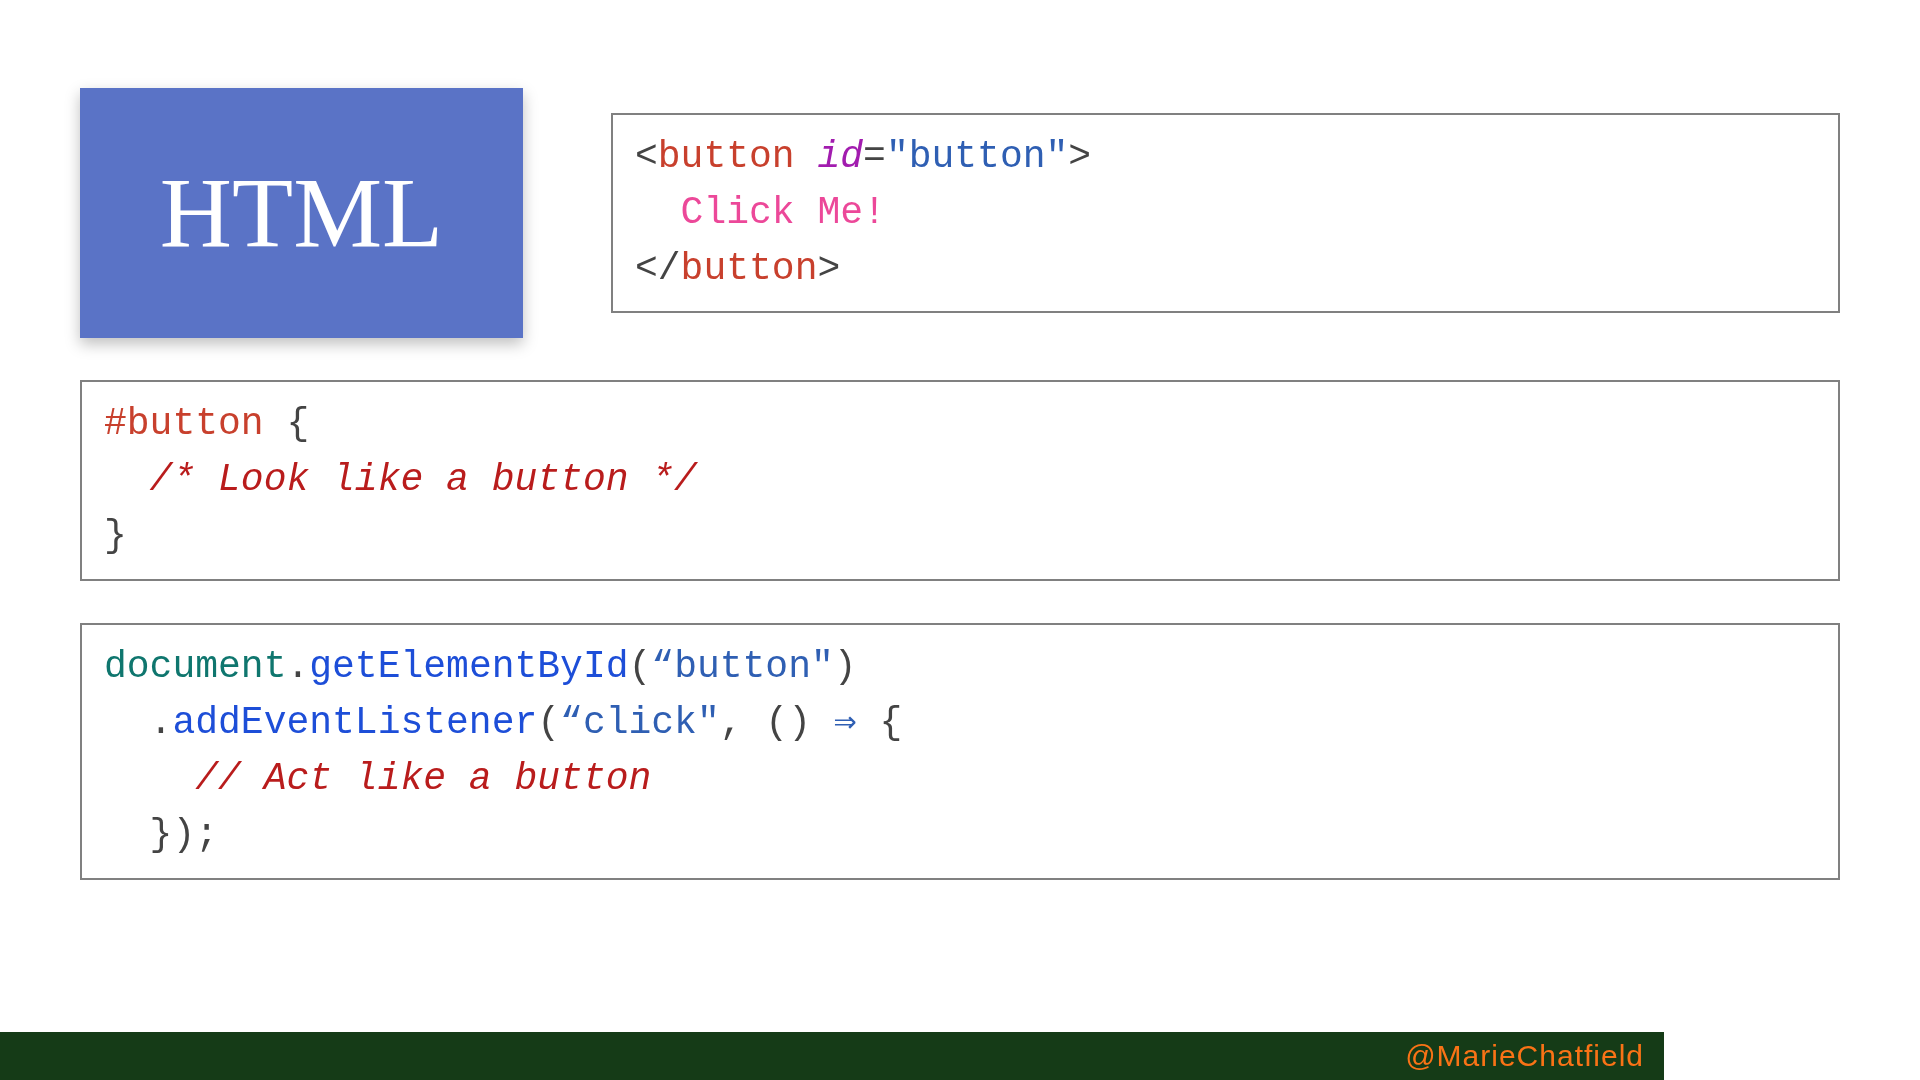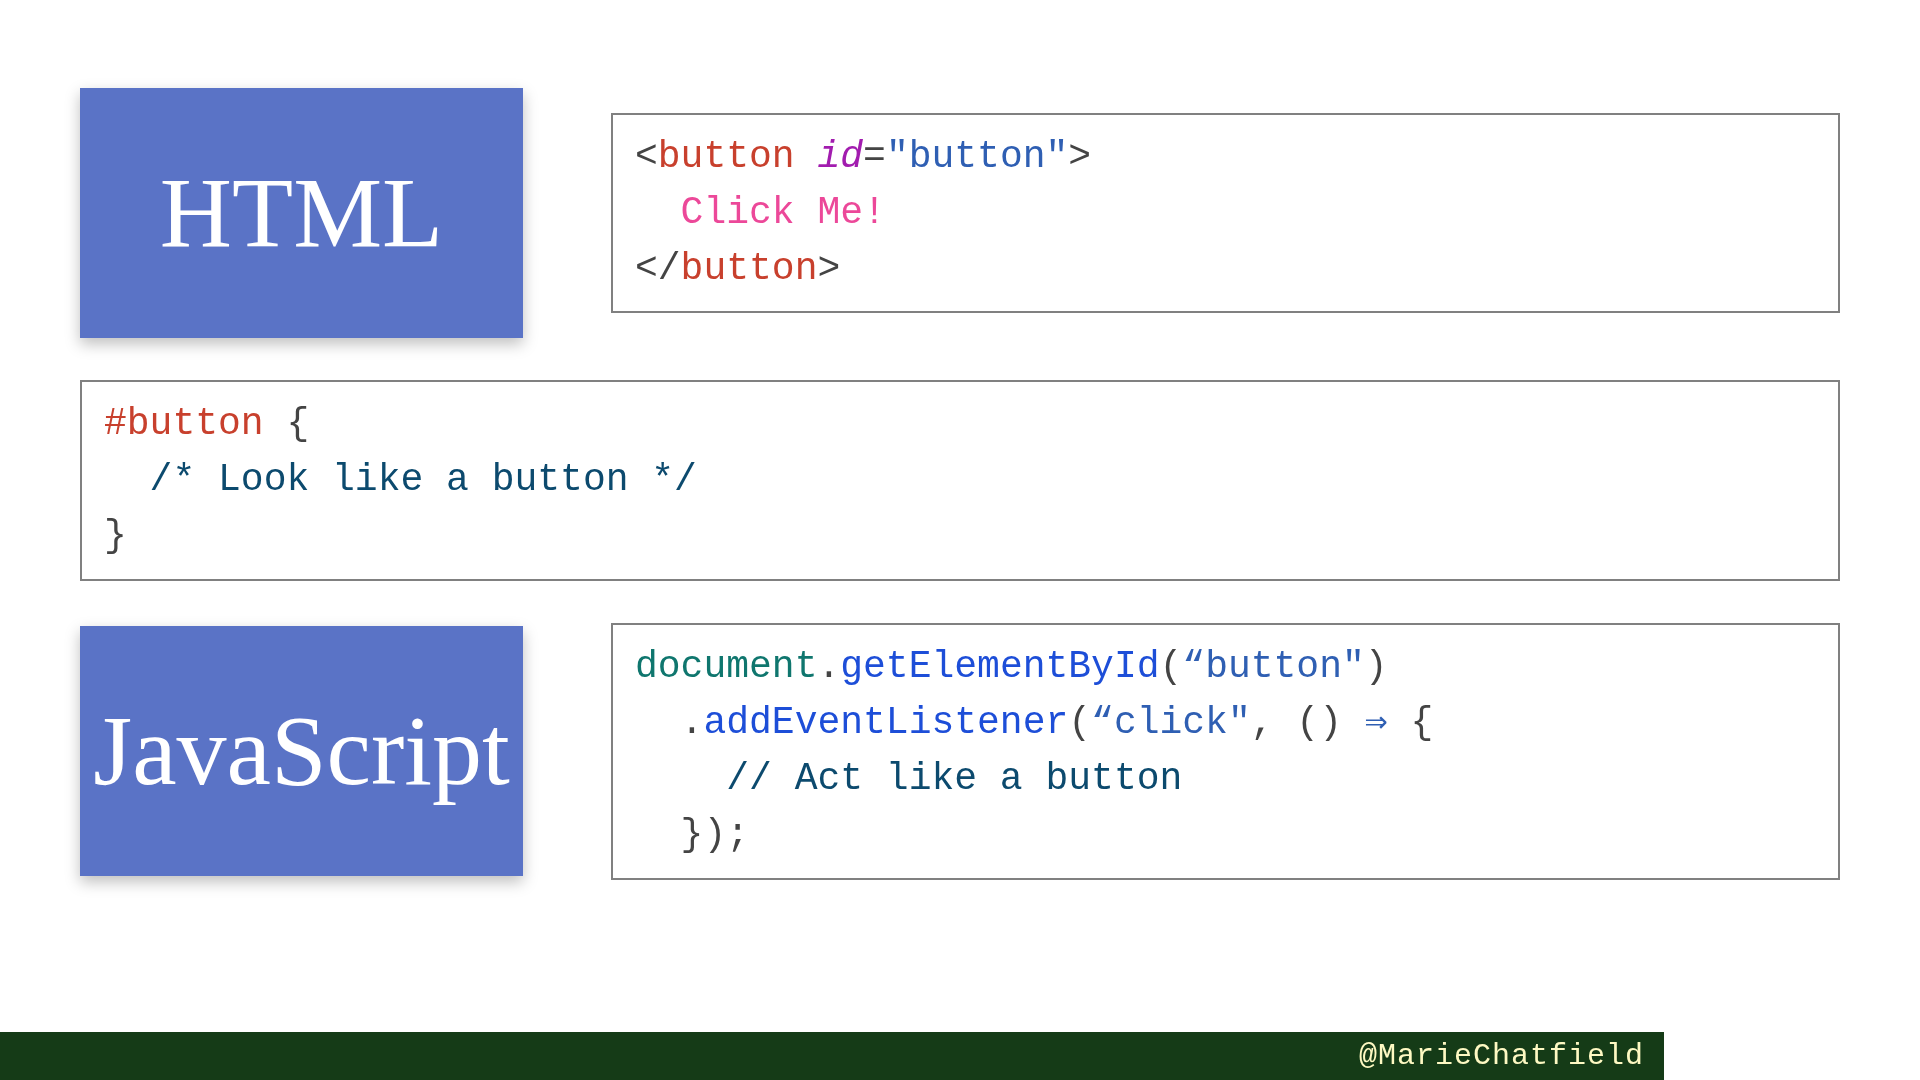--- a/index.html
+++ b/index.html
@@ -55,38 +55,38 @@
     white-space: pre;
     font-family: Menlo, Monaco, 'Courier New', monospace;
   }
 
   .tok-tag   { color: #c8402d; text-align: right; }
   .tok-attr  { color: #a21caf; font-style: italic; }
   .tok-op    { color: #444; }
   .tok-punc  { color: #444; }
   .tok-str   { color: #2f5fb3; }
   .tok-plain { color: #ec4899; }
-  .tok-comment { color: #0c4a6e; }
+  .tok-comment { color: #b91c1c; font-style: italic; }
   .tok-global  { color: #0f766e; }
   .tok-method  { color: #1d4ed8; }
   .tok-arrow   { color: #2f5fb3; }
 
   .footer {
     position: absolute;
     left: 0;
     bottom: 0;
     width: 100%;
     height: 48px;
     background: #153b17;
-    color: #fef9c3;
+    color: #f97316;
     display: flex;
     justify-content: flex-end;
     align-items: center;
     padding-right: 20px;
-    font-family: Liberation Mono, monospace;
+    font-family: Liberation Sans, sans-serif;
     font-size: 30px;
     letter-spacing: 1px;
   }
 </style>
 </head>
 <body>
 
 <div class="slide">
 
   <div class="content">
@@ -100,23 +100,20 @@
 <span class="tok-punc">&lt;/</span><span class="tok-tag">button</span><span class="tok-punc">&gt;</span></div>
     </div>
 
     <div class="row">
       <div class="code-box"><span class="tok-tag">#button</span><span> </span><span class="tok-punc">{</span>
 <span class="tok-comment">  /* Look like a button */</span>
 <span class="tok-punc">}</span></div>
     </div>
 
     <div class="row">
-      <div class="label-card">
-        <span class="label-text">JavaScript</span>
-      </div>
       <div class="code-box"><span class="tok-global">document</span><span class="tok-punc">.</span><span class="tok-method">getElementById</span><span class="tok-punc">(</span><span class="tok-str">“button"</span><span class="tok-punc">)</span>
 <span>  </span><span class="tok-punc">.</span><span class="tok-method">addEventListener</span><span class="tok-punc">(</span><span class="tok-str">“click"</span><span class="tok-punc">, </span><span class="tok-punc">()</span><span> </span><span class="tok-arrow">⇒</span><span> </span><span class="tok-punc">{</span>
 <span class="tok-comment">    // Act like a button</span>
 <span class="tok-punc">  });</span></div>
     </div>
 
   </div>
 
   <div class="footer">
     <span>@MarieChatfield</span>

